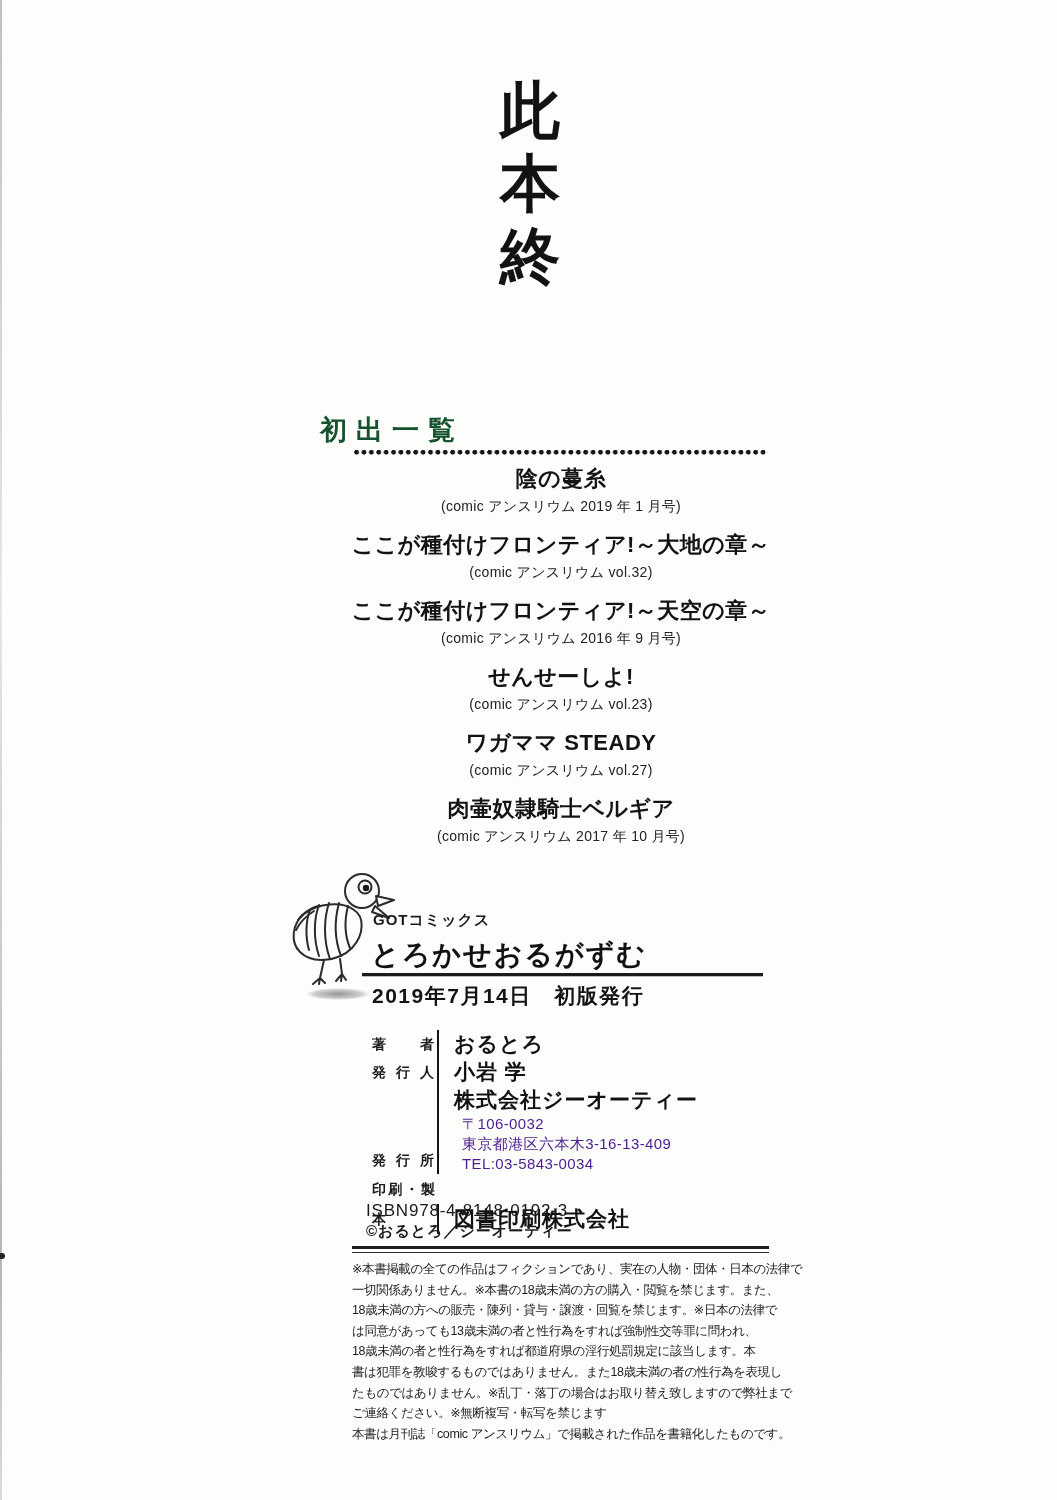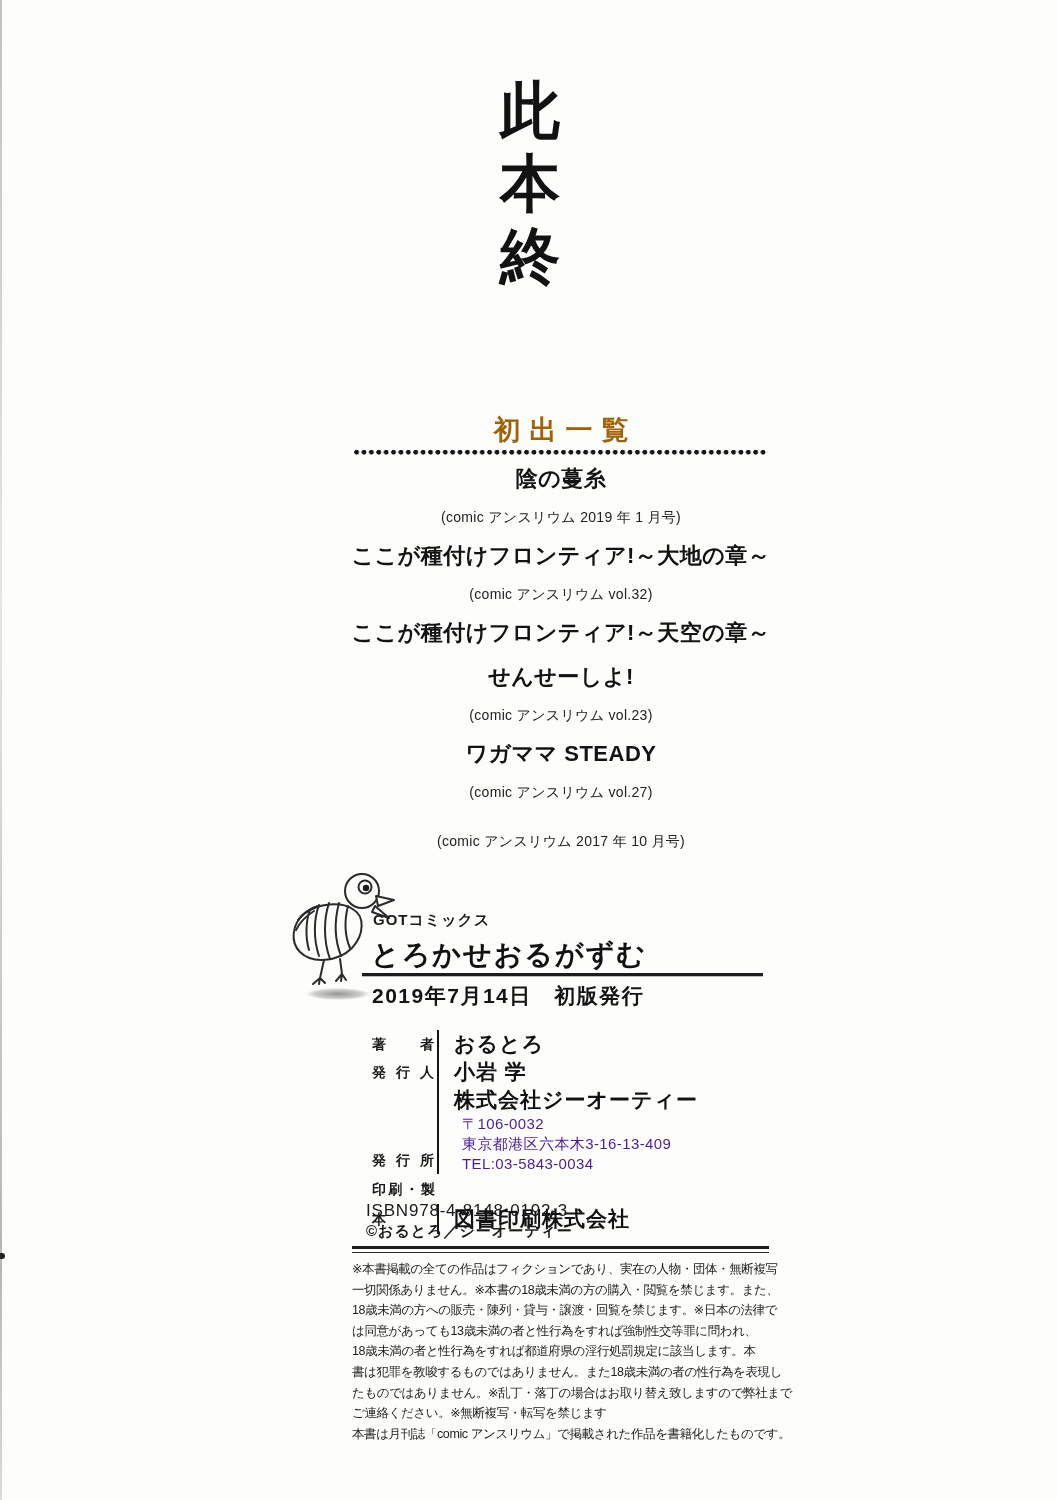--- a/index.html
+++ b/index.html
@@ -26,35 +26,35 @@
     text-align:center;
     font-family:"DejaVu Serif","Liberation Serif",serif;
     font-weight:bold;font-size:60px;line-height:73px;color:#121212;
     letter-spacing:0;
   }
   .calligraphy span{display:block;transform:scaleY(1.04);}
 
   
   .fp-heading{
     position:absolute;left:311px;top:412px;width:500px;
-    text-align:center;font-size:27px;font-weight:bold;
-    letter-spacing:9px;text-indent:9px;color:#a16207;
+    text-align:left;font-size:27px;font-weight:bold;
+    letter-spacing:9px;text-indent:9px;color:#14532d;
   }
   .dotted-rule{
     position:absolute;left:354px;top:449px;width:414px;height:7px;
     background-image:radial-gradient(circle at 2.6px 3.2px,#161616 2.1px,rgba(0,0,0,0) 2.7px);
     background-size:7.4px 7px;background-repeat:repeat-x;
   }
   .fp-list{
     position:absolute;left:261px;top:465px;width:600px;
     display:flex;flex-direction:column;gap:16px;
   }
   .fp-entry{text-align:center;}
   .fp-title{font-size:22px;font-weight:bold;line-height:28px;letter-spacing:.5px;color:#131313;white-space:nowrap;}
-  .fp-source{font-size:14px;line-height:18px;margin-top:15px;letter-spacing:.3px;color:#222;white-space:nowrap;}
+  .fp-source{font-size:14px;line-height:18px;margin-top:4px;letter-spacing:.3px;color:#222;white-space:nowrap;}
 
   
   .bird{position:absolute;left:286px;top:864px;}
   .bird-shadow{
     position:absolute;left:295px;top:986px;width:86px;height:16px;
     background:radial-gradient(ellipse closest-side,rgba(85,85,85,.62),rgba(120,120,120,.35) 55%,rgba(150,150,150,0) 75%);
   }
   .got-label{position:absolute;left:373px;top:911px;font-size:15px;font-weight:bold;letter-spacing:1px;color:#1a1a1a;}
   .book-title{position:absolute;left:371px;top:936px;font-size:28px;font-weight:bold;letter-spacing:2px;color:#111;white-space:nowrap;}
   .title-rule{position:absolute;left:362px;top:973px;width:401px;height:3px;background:#1c1c1c;box-shadow:0 1px 0 rgba(0,0,0,.25);}
@@ -110,30 +110,32 @@
     <div class="fp-entry">
       <div class="fp-title">陰の蔓糸</div>
       <div class="fp-source">(comic アンスリウム 2019 年 1 月号)</div>
     </div>
     <div class="fp-entry">
       <div class="fp-title">ここが種付けフロンティア!～大地の章～</div>
       <div class="fp-source">(comic アンスリウム vol.32)</div>
     </div>
     <div class="fp-entry">
       <div class="fp-title">ここが種付けフロンティア!～天空の章～</div>
+      <div class="fp-source">(comic アンスリウム 2016 年 9 月号)</div>
     </div>
     <div class="fp-entry">
       <div class="fp-title">せんせーしよ!</div>
       <div class="fp-source">(comic アンスリウム vol.23)</div>
     </div>
     <div class="fp-entry">
       <div class="fp-title">ワガママ STEADY</div>
       <div class="fp-source">(comic アンスリウム vol.27)</div>
     </div>
     <div class="fp-entry">
+      <div class="fp-title">肉壷奴隷騎士ベルギア</div>
       <div class="fp-source">(comic アンスリウム 2017 年 10 月号)</div>
     </div>
   </div>
 
   <svg class="bird" width="110" height="122" viewBox="0 0 110 122">
     <g fill="none" stroke="#2b2b2b" stroke-width="2" stroke-linecap="round" stroke-linejoin="round">
 
       <path d="M68,46 C78,52 79,70 66,84 C52,98 26,100 14,88 C4,78 6,60 18,50 C32,39 56,37 68,46 Z" fill="#fdfdfb"></path>
 
       <path d="M24,46 C20,56 19,72 23,86"></path>
@@ -187,21 +189,21 @@
       <div class="credit-value">図書印刷株式会社</div>
     </div>
   </div>
 
   <div class="isbn">ISBN978-4-8148-0192-3</div>
   <div class="copyright">©おるとろ／ジーオーティー</div>
 
   <div class="double-rule"></div>
 
   <div class="legal">
-    <div>※本書掲載の全ての作品はフィクションであり、実在の人物・団体・無断複写</div>
+    <div>※本書掲載の全ての作品はフィクションであり、実在の人物・団体・日本の法律で</div>
     <div>一切関係ありません。※本書の18歳未満の方の購入・閲覧を禁じます。また、</div>
     <div>18歳未満の方への販売・陳列・貸与・譲渡・回覧を禁じます。※日本の法律で</div>
     <div>は同意があっても13歳未満の者と性行為をすれば強制性交等罪に問われ、</div>
     <div>18歳未満の者と性行為をすれば都道府県の淫行処罰規定に該当します。本</div>
     <div>書は犯罪を教唆するものではありません。また18歳未満の者の性行為を表現し</div>
     <div>たものではありません。※乱丁・落丁の場合はお取り替え致しますので弊社まで</div>
     <div>ご連絡ください。※無断複写・転写を禁じます</div>
     <div>本書は月刊誌「comic アンスリウム」で掲載された作品を書籍化したものです。</div>
   </div>
 </div>

